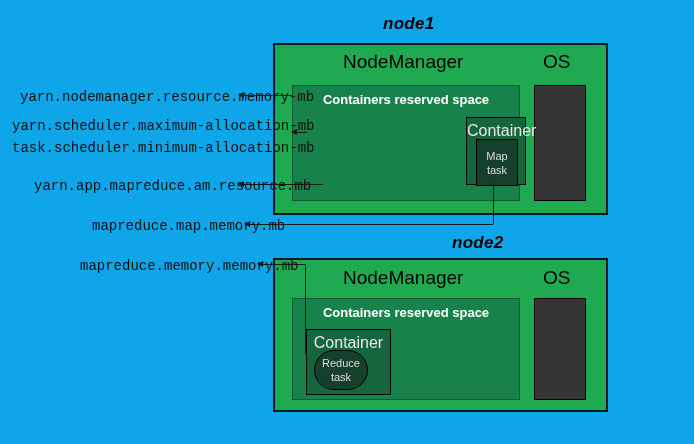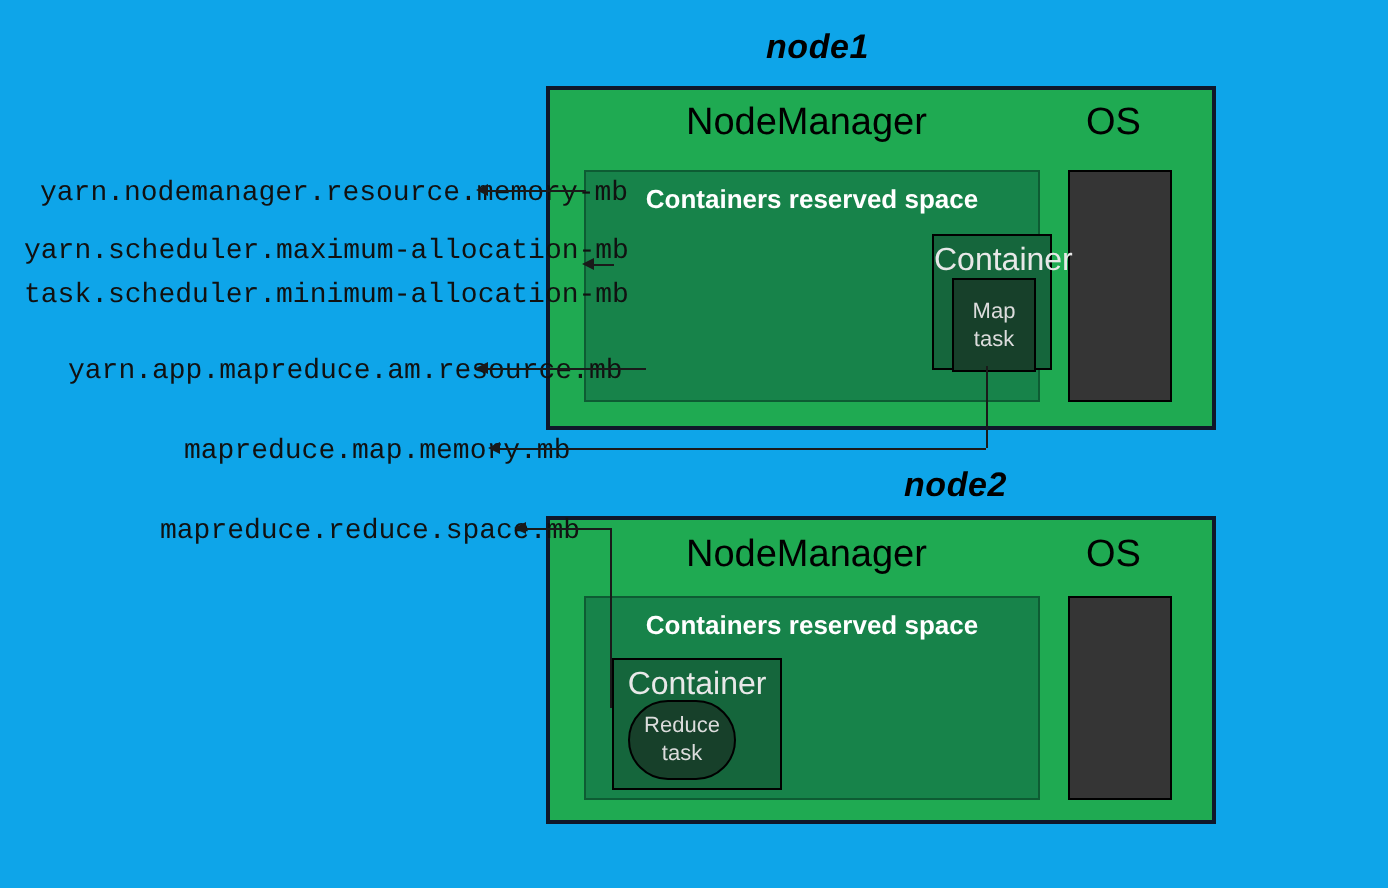--- a/index.html
+++ b/index.html
@@ -208,21 +208,21 @@
 
   <div class="prop-label" style="left:20px; top:89px;">yarn.nodemanager.resource.memory-mb</div>
 
   <div class="prop-label" style="left:12px; top:118px;">yarn.scheduler.maximum-allocation-mb</div>
   <div class="prop-label" style="left:12px; top:140px;">task.scheduler.minimum-allocation-mb</div>
 
   <div class="prop-label" style="left:34px; top:178px;">yarn.app.mapreduce.am.resource.mb</div>
 
   <div class="prop-label" style="left:92px; top:218px;">mapreduce.map.memory.mb</div>
 
-  <div class="prop-label" style="left:80px; top:258px;">mapreduce.reduce.space.mb</div>
+  <div class="prop-label" style="left:80px; top:258px;">mapreduce.memory.memory.mb</div>
 
   <div class="arrowhead-left" style="left:238px; top:91.5px;"></div>
   <div class="hline" style="left:244px; top:95px; width:49px;"></div>
 
   <div class="arrowhead-left" style="left:291px; top:128.5px;"></div>
   <div class="hline" style="left:297px; top:132px; width:10px;"></div>
 
   <div class="arrowhead-left" style="left:238px; top:180.5px;"></div>
   <div class="hline" style="left:244px; top:184px; width:79px;"></div>
 

